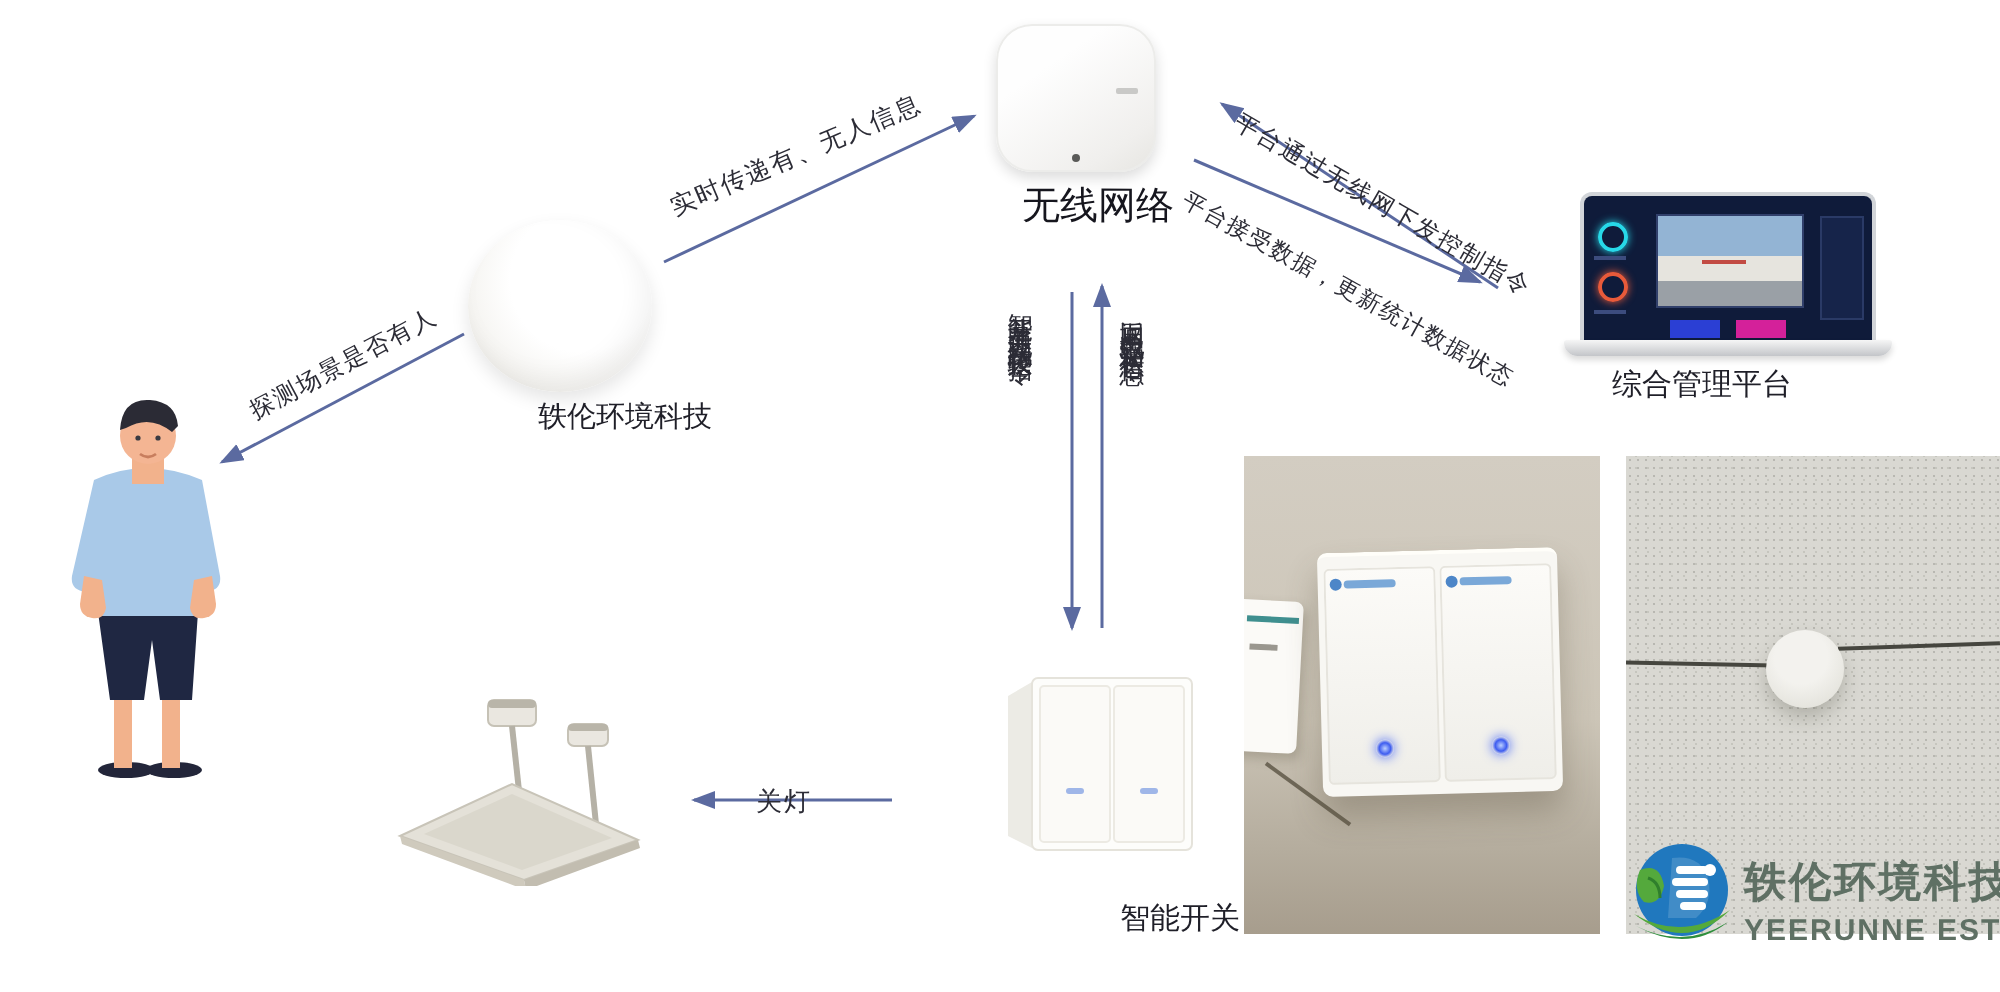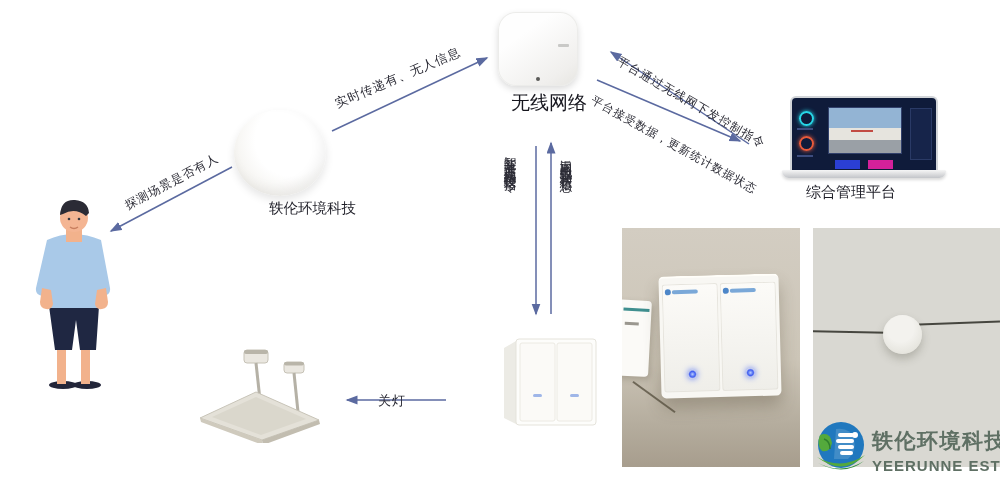--- a/index.html
+++ b/index.html
@@ -145,20 +145,21 @@
   <div class="nlabel" style="left:776px;top:183px;width:120px;font-size:15px;">综合管理平台</div>
 
   <svg class="abs" style="left:496px;top:332px;" width="104" height="100" viewBox="0 0 104 100">
     <polygon points="8,16 20,9 20,92 8,86" fill="#ecebe5"></polygon>
     <rect x="20" y="7" width="80" height="86" rx="3" fill="#fdfdfb" stroke="#e5e3db"></rect>
     <rect x="24" y="11" width="35" height="78" rx="2" fill="#fbfaf7" stroke="#eceae3"></rect>
     <rect x="61" y="11" width="35" height="78" rx="2" fill="#fbfaf7" stroke="#eceae3"></rect>
     <rect x="37" y="62" width="9" height="3" rx="1.5" fill="#9fb6e8"></rect>
     <rect x="74" y="62" width="9" height="3" rx="1.5" fill="#9fb6e8"></rect>
   </svg>
+  <div class="nlabel" style="left:470px;top:450px;width:150px;font-size:15px;">智能开关</div>
 
   <svg class="abs" style="left:188px;top:328px;" width="170" height="115" viewBox="0 0 170 115">
     <rect x="56" y="22" width="24" height="13" rx="3" fill="#eae7e0" stroke="#c6c2b6"></rect>
     <rect x="56" y="22" width="24" height="4" rx="2" fill="#b9b5a9"></rect>
     <rect x="96" y="34" width="20" height="11" rx="3" fill="#eae7e0" stroke="#c6c2b6"></rect>
     <rect x="96" y="34" width="20" height="3.5" rx="2" fill="#b9b5a9"></rect>
     <line x1="68" y1="35" x2="72" y2="72" stroke="#b5b1a6" stroke-width="3"></line>
     <line x1="106" y1="45" x2="110" y2="84" stroke="#b5b1a6" stroke-width="3"></line>
     <polygon points="12,90 68,64 131,92 74,112" fill="#e4e1d8" stroke="#c8c4b8" stroke-width="1"></polygon>
     <polygon points="12,90 74,112 75,117 13,94" fill="#cfcabd"></polygon>

